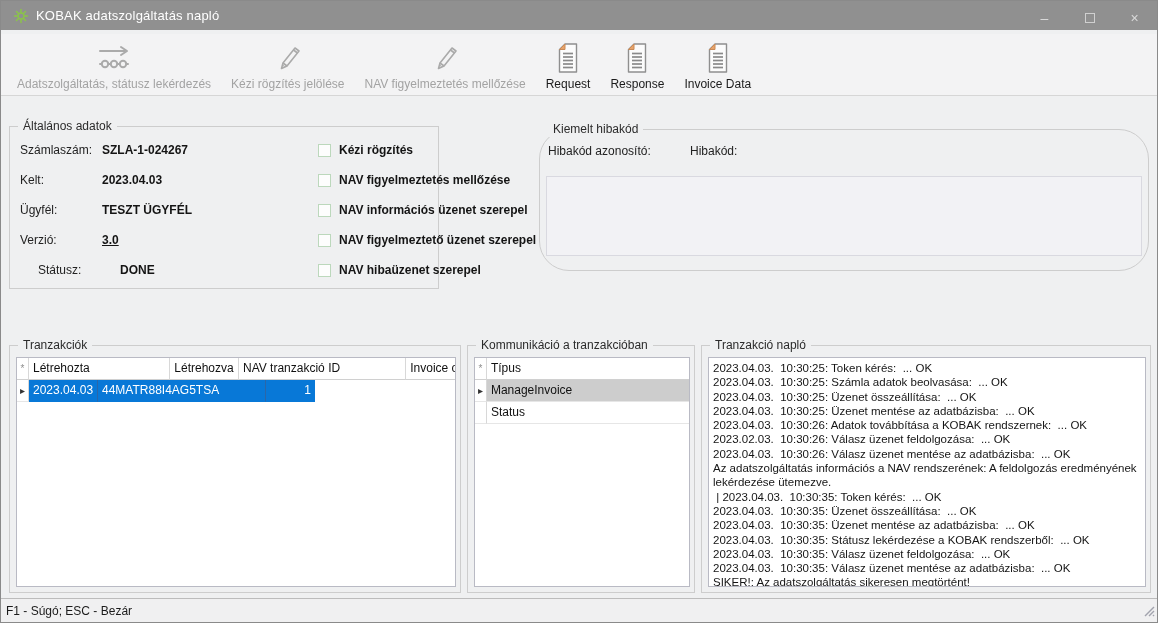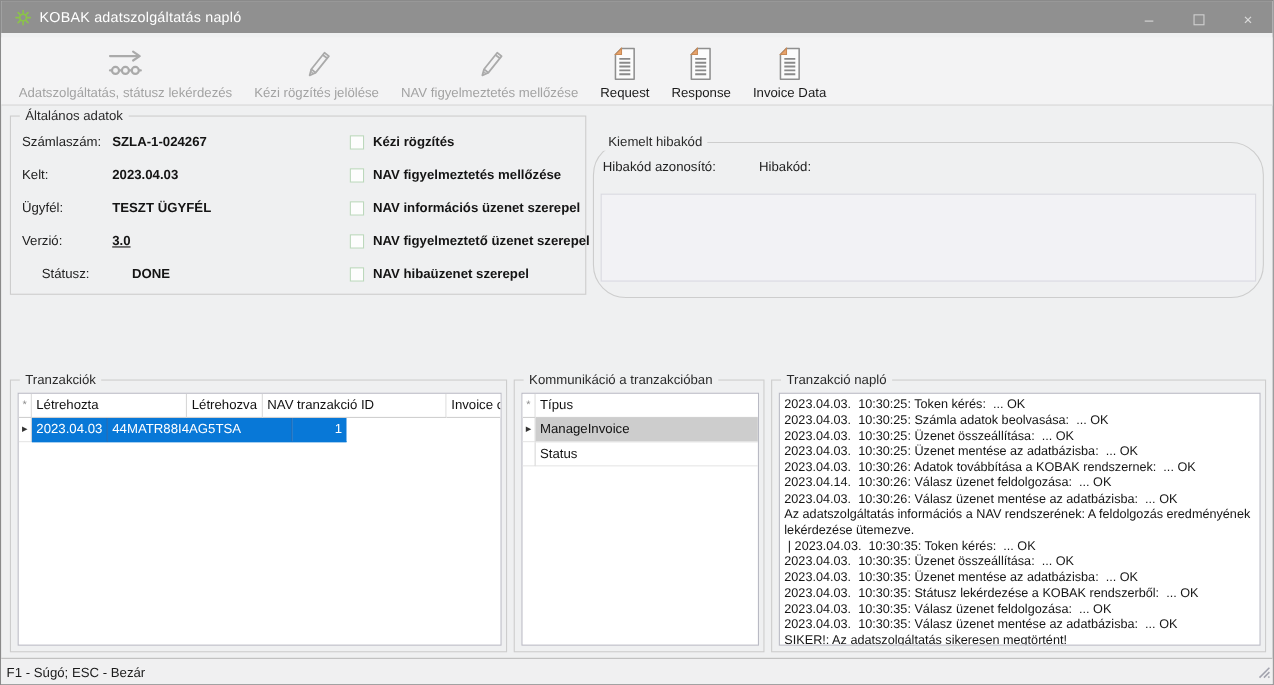--- a/index.html
+++ b/index.html
@@ -240,21 +240,21 @@
             <line x1="8" y1="18.5" x2="18" y2="18.5"></line>
             <line x1="8" y1="22" x2="18" y2="22"></line>
             <line x1="8" y1="25.5" x2="18" y2="25.5"></line>
           </g>
         </svg>
       </span>
       <span class="tb-label">Invoice Data</span>
     </div>
   </div>
 
-  <div class="groupbox" style="left:8px; top:104px; width:524px; height:163px;">
+  <div class="groupbox" style="left:8px; top:125px; width:430px; height:163px;">
     <span class="legend">Általános adatok</span>
 
     <div class="field-row" style="top:16px;">
       <span class="field-label">Számlaszám:</span>
       <span class="field-value" style="left:82px;">SZLA-1-024267</span>
     </div>
     <div class="field-row" style="top:46px;">
       <span class="field-label">Kelt:</span>
       <span class="field-value" style="left:82px;">2023.04.03</span>
     </div>
@@ -341,21 +341,21 @@
   </div>
 
   <div class="groupbox" style="left:700px; top:344px; width:450px; height:248px;">
     <span class="legend">Tranzakció napló</span>
     <div class="log-memo" style="left:6px; top:11px; width:438px; height:230px;">
       <div class="log-line">2023.04.03.  10:30:25: Token kérés:  ... OK</div>
       <div class="log-line">2023.04.03.  10:30:25: Számla adatok beolvasása:  ... OK</div>
       <div class="log-line">2023.04.03.  10:30:25: Üzenet összeállítása:  ... OK</div>
       <div class="log-line">2023.04.03.  10:30:25: Üzenet mentése az adatbázisba:  ... OK</div>
       <div class="log-line">2023.04.03.  10:30:26: Adatok továbbítása a KOBAK rendszernek:  ... OK</div>
-      <div class="log-line">2023.04.14.  10:30:26: Válasz üzenet feldolgozása:  ... OK</div>
+      <div class="log-line">2023.02.03.  10:30:26: Válasz üzenet feldolgozása:  ... OK</div>
       <div class="log-line">2023.04.03.  10:30:26: Válasz üzenet mentése az adatbázisba:  ... OK</div>
       <div class="log-line">Az adatszolgáltatás információs a NAV rendszerének: A feldolgozás eredményének</div>
       <div class="log-line">lekérdezése ütemezve.</div>
       <div class="log-line"> | 2023.04.03.  10:30:35: Token kérés:  ... OK</div>
       <div class="log-line">2023.04.03.  10:30:35: Üzenet összeállítása:  ... OK</div>
       <div class="log-line">2023.04.03.  10:30:35: Üzenet mentése az adatbázisba:  ... OK</div>
       <div class="log-line">2023.04.03.  10:30:35: Státusz lekérdezése a KOBAK rendszerből:  ... OK</div>
       <div class="log-line">2023.04.03.  10:30:35: Válasz üzenet feldolgozása:  ... OK</div>
       <div class="log-line">2023.04.03.  10:30:35: Válasz üzenet mentése az adatbázisba:  ... OK</div>
       <div class="log-line">SIKER!: Az adatszolgáltatás sikeresen megtörtént!</div>

